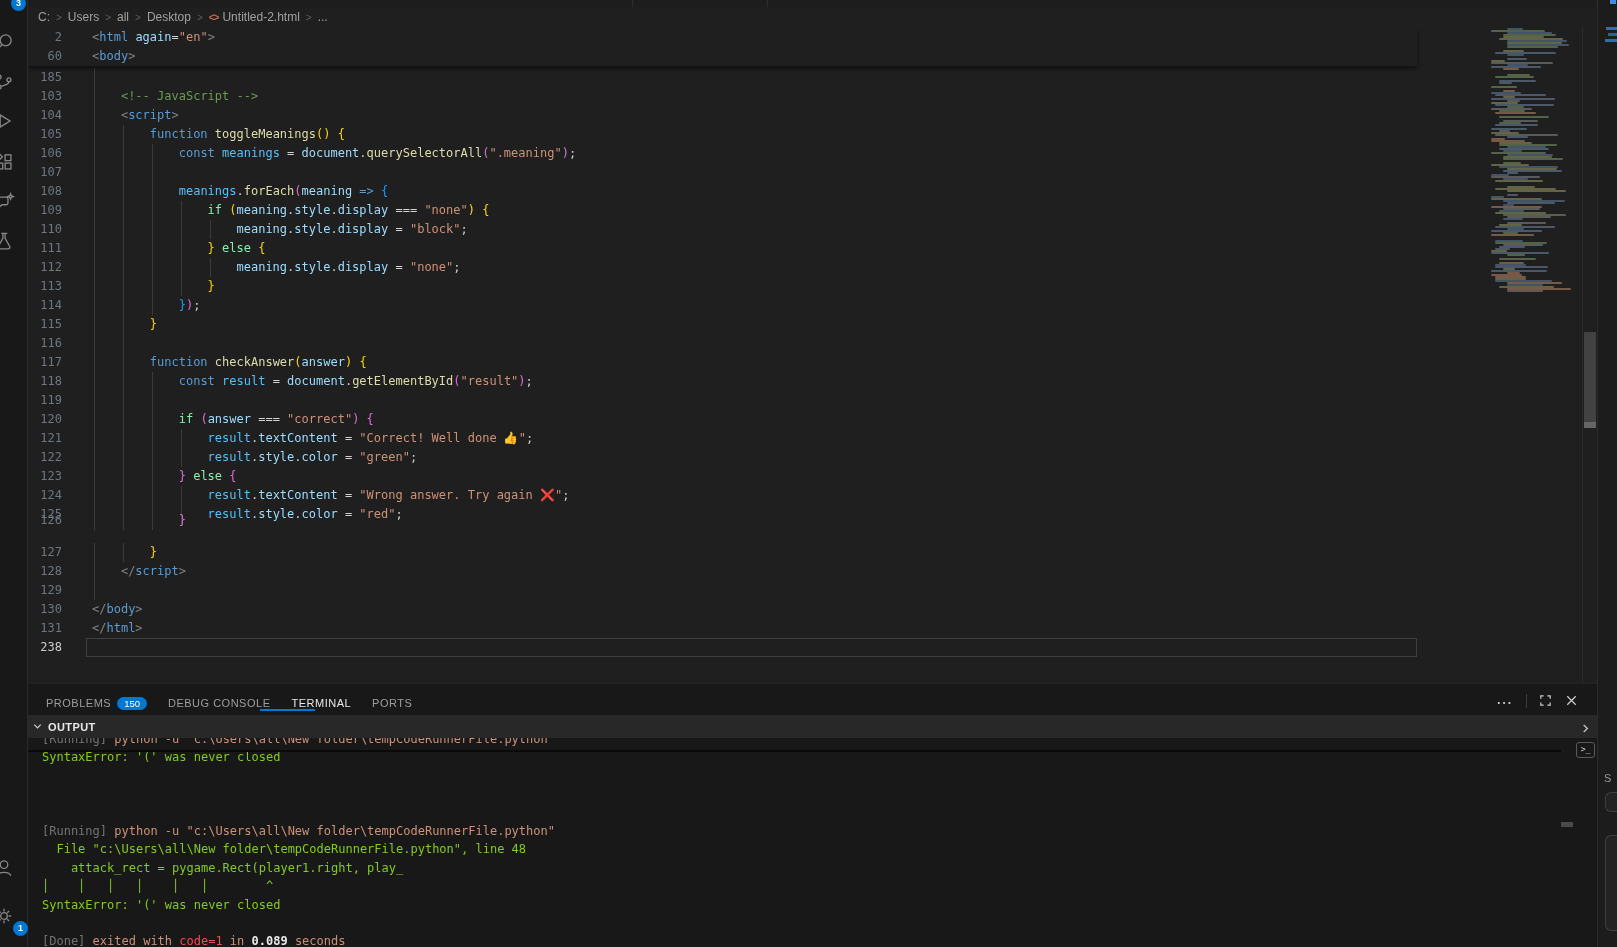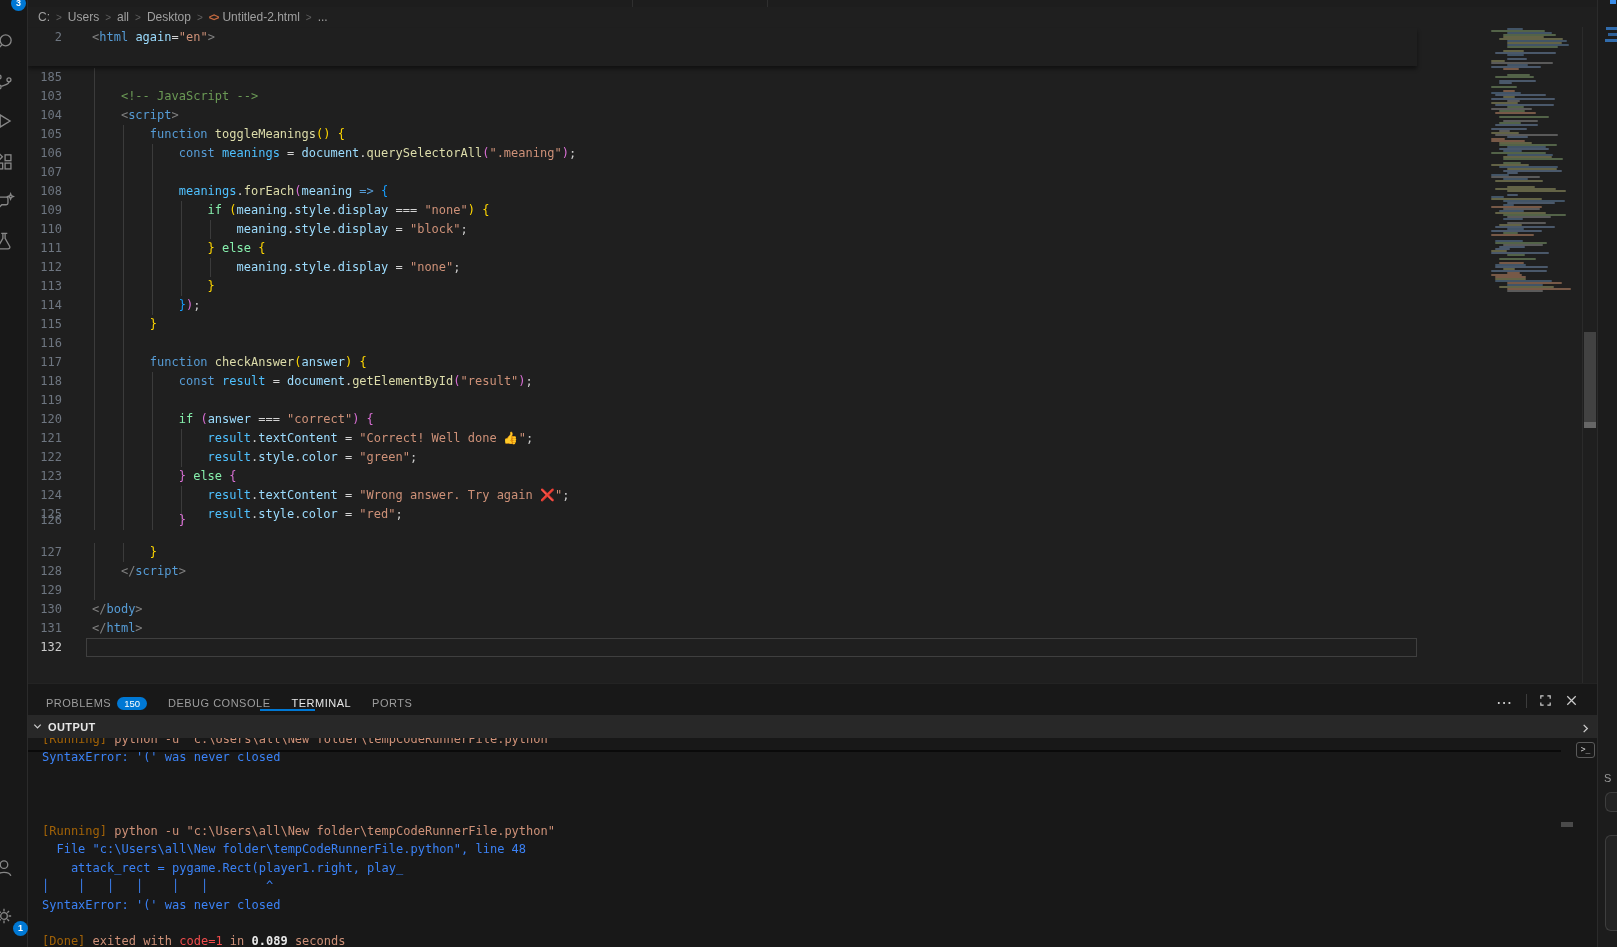--- a/index.html
+++ b/index.html
@@ -57,21 +57,21 @@
   .ptab-badge { background:#0078d4; color:#fff; border-radius:8px; padding:1px 7px; font-size:9.5px; letter-spacing:0; }
   #tab-underline { position:absolute; left:232px; top:25px; width:55px; height:2px; background:#0078d4; }
   .panel-act { position:absolute; top:9px; color:#cccccc; cursor:pointer; }
   .panel-act svg { stroke:#cccccc; fill:none; stroke-width:1.3; }
   #output-row { position:absolute; left:0; top:31px; width:1569px; height:23px; background:#282828;
     display:flex; align-items:center; color:#e7e7e7; font-size:11px; font-weight:bold; letter-spacing:0.4px; }
   #output-row svg { stroke:#cccccc; fill:none; stroke-width:1.4; }
   #terminal { position:absolute; left:0; top:54px; width:1545px; height:210px; overflow:hidden; background:#181818; }
   .t-row { position:absolute; left:14px; width:1520px; height:18.4px;
     font-family:"DejaVu Sans Mono","Liberation Mono",monospace; font-size:12px; line-height:18.4px; white-space:pre; }
-  .t-blue{color:#a16207} .t-orange{color:#ce9178} .t-red{color:#f14c4c} .t-white{color:#e9e9e9; font-weight:bold} .t-fg{color:#3b82f6}
+  .t-blue{color:#737373} .t-orange{color:#ce9178} .t-red{color:#f14c4c} .t-white{color:#e9e9e9; font-weight:bold} .t-fg{color:#84cc16}
   #t-shadow { position:absolute; left:0; top:66px; width:1533px; height:2px; background:#0a0a0a; }
   #t-scroll-thumb { position:absolute; left:1533px; top:138px; width:12px; height:5px; background:#4a4a4a; }
   #term-icon-box { position:absolute; left:1548px; top:58px; width:19px; height:16px; border:1px solid #5a5a5a;
     border-radius:3px; color:#cccccc; font-size:8px; line-height:14px; text-align:center;
     font-family:"DejaVu Sans Mono",monospace; }
   #out-chevron-right { position:absolute; left:1552px; top:36px; }
 
   
   #rightstrip { left:1597px; top:0; width:20px; height:947px; background:#1c1c1c; border-left:1px solid #2b2b2b; }
   .rs-box { position:absolute; left:7px; background:#232323; border:1px solid #3e3e3e; border-right:none;
@@ -129,25 +129,26 @@
         <div class="code-row" style="top:421px"><div class="guide" style="left:66.0px"></div><div class="guide" style="left:94.9px"></div><div class="guide" style="left:123.8px"></div><div class="guide" style="left:152.6px"></div><span class="lnum">122</span><span class="ltext"><span class="tk-pl">                </span><span class="tk-cvar">result</span><span class="tk-pl">.</span><span class="tk-var">style</span><span class="tk-pl">.</span><span class="tk-var">color</span><span class="tk-op"> = </span><span class="tk-str">"green"</span><span class="tk-pl">;</span></span></div>
         <div class="code-row" style="top:440px"><div class="guide" style="left:66.0px"></div><div class="guide" style="left:94.9px"></div><div class="guide" style="left:123.8px"></div><span class="lnum">123</span><span class="ltext"><span class="tk-pl">            </span><span class="tk-b2">}</span><span class="tk-pl"> </span><span class="tk-ctrl">else</span><span class="tk-pl"> </span><span class="tk-b2">{</span></span></div>
         <div class="code-row" style="top:459px"><div class="guide" style="left:66.0px"></div><div class="guide" style="left:94.9px"></div><div class="guide" style="left:123.8px"></div><div class="guide" style="left:152.6px"></div><span class="lnum">124</span><span class="ltext"><span class="tk-pl">                </span><span class="tk-cvar">result</span><span class="tk-pl">.</span><span class="tk-var">textContent</span><span class="tk-op"> = </span><span class="tk-str">"Wrong answer. Try again ❌"</span><span class="tk-pl">;</span></span></div>
         <div class="code-row" style="top:478px"><div class="guide" style="left:66.0px"></div><div class="guide" style="left:94.9px"></div><div class="guide" style="left:123.8px"></div><div class="guide" style="left:152.6px"></div><span class="lnum">125</span><span class="ltext"><span class="tk-pl">                </span><span class="tk-cvar">result</span><span class="tk-pl">.</span><span class="tk-var">style</span><span class="tk-pl">.</span><span class="tk-var">color</span><span class="tk-op"> = </span><span class="tk-str">"red"</span><span class="tk-pl">;</span></span></div>
         <div class="code-row" style="top:484px"><div class="guide" style="left:66.0px"></div><div class="guide" style="left:94.9px"></div><div class="guide" style="left:123.8px"></div><span class="lnum">126</span><span class="ltext"><span class="tk-pl">            </span><span class="tk-b2">}</span></span></div>
         <div class="code-row" style="top:516px"><div class="guide" style="left:66.0px"></div><div class="guide" style="left:94.9px"></div><span class="lnum">127</span><span class="ltext"><span class="tk-pl">        </span><span class="tk-b1">}</span></span></div>
         <div class="code-row" style="top:535px"><div class="guide" style="left:66.0px"></div><span class="lnum">128</span><span class="ltext"><span class="tk-pl">    </span><span class="tk-pn">&lt;/</span><span class="tk-tag">script</span><span class="tk-pn">&gt;</span></span></div>
         <div class="code-row" style="top:554px"><div class="guide" style="left:66.0px"></div><span class="lnum">129</span><span class="ltext"></span></div>
         <div class="code-row" style="top:573px"><span class="lnum">130</span><span class="ltext"><span class="tk-pn">&lt;/</span><span class="tk-tag">body</span><span class="tk-pn">&gt;</span></span></div>
         <div class="code-row" style="top:592px"><span class="lnum">131</span><span class="ltext"><span class="tk-pn">&lt;/</span><span class="tk-tag">html</span><span class="tk-pn">&gt;</span></span></div>
-        <div class="code-row" style="top:611px"><span class="lnum cur">132</span><span class="ltext"></span></div>
+        <div class="code-row" style="top:611px"><span class="lnum cur">238</span><span class="ltext"></span></div>
       </div>
     <div class="abs" id="cursor-line-box"></div>
     <div class="abs" id="sticky">
         <div class="code-row" style="top:0px"><span class="lnum">2</span><span class="ltext"><span class="tk-pn">&lt;</span><span class="tk-tag">html</span><span class="tk-pl"> </span><span class="tk-var">again</span><span class="tk-op">=</span><span class="tk-str">"en"</span><span class="tk-pn">&gt;</span></span></div>
+        <div class="code-row" style="top:19px"><span class="lnum">60</span><span class="ltext"><span class="tk-pn">&lt;</span><span class="tk-tag">body</span><span class="tk-pn">&gt;</span></span></div>
       </div>
     <div class="abs" id="minimap">
         <div class="mm-bar" style="left: 48px; top: 1px; width: 15.7575px; background: rgb(95, 127, 160); opacity: 0.55;"></div>
         <div class="mm-bar" style="left: 32px; top: 3px; width: 54.0059px; background: rgb(126, 154, 106); opacity: 0.55;"></div>
         <div class="mm-bar" style="left: 48px; top: 5px; width: 44.6336px; background: rgb(95, 127, 160); opacity: 0.55;"></div>
         <div class="mm-bar" style="left: 44px; top: 7px; width: 52.8177px; background: rgb(126, 154, 106); opacity: 0.55;"></div>
         <div class="mm-bar" style="left: 44px; top: 9px; width: 40.931px; background: rgb(154, 154, 102); opacity: 0.55;"></div>
         <div class="mm-bar" style="left: 40px; top: 11px; width: 64.0071px; background: rgb(154, 154, 102); opacity: 0.55;"></div>
         <div class="mm-bar" style="left: 48px; top: 13px; width: 60.482px; background: rgb(95, 127, 160); opacity: 0.55;"></div>
         <div class="mm-bar" style="left: 48px; top: 15px; width: 55.227px; background: rgb(154, 154, 102); opacity: 0.55;"></div>

